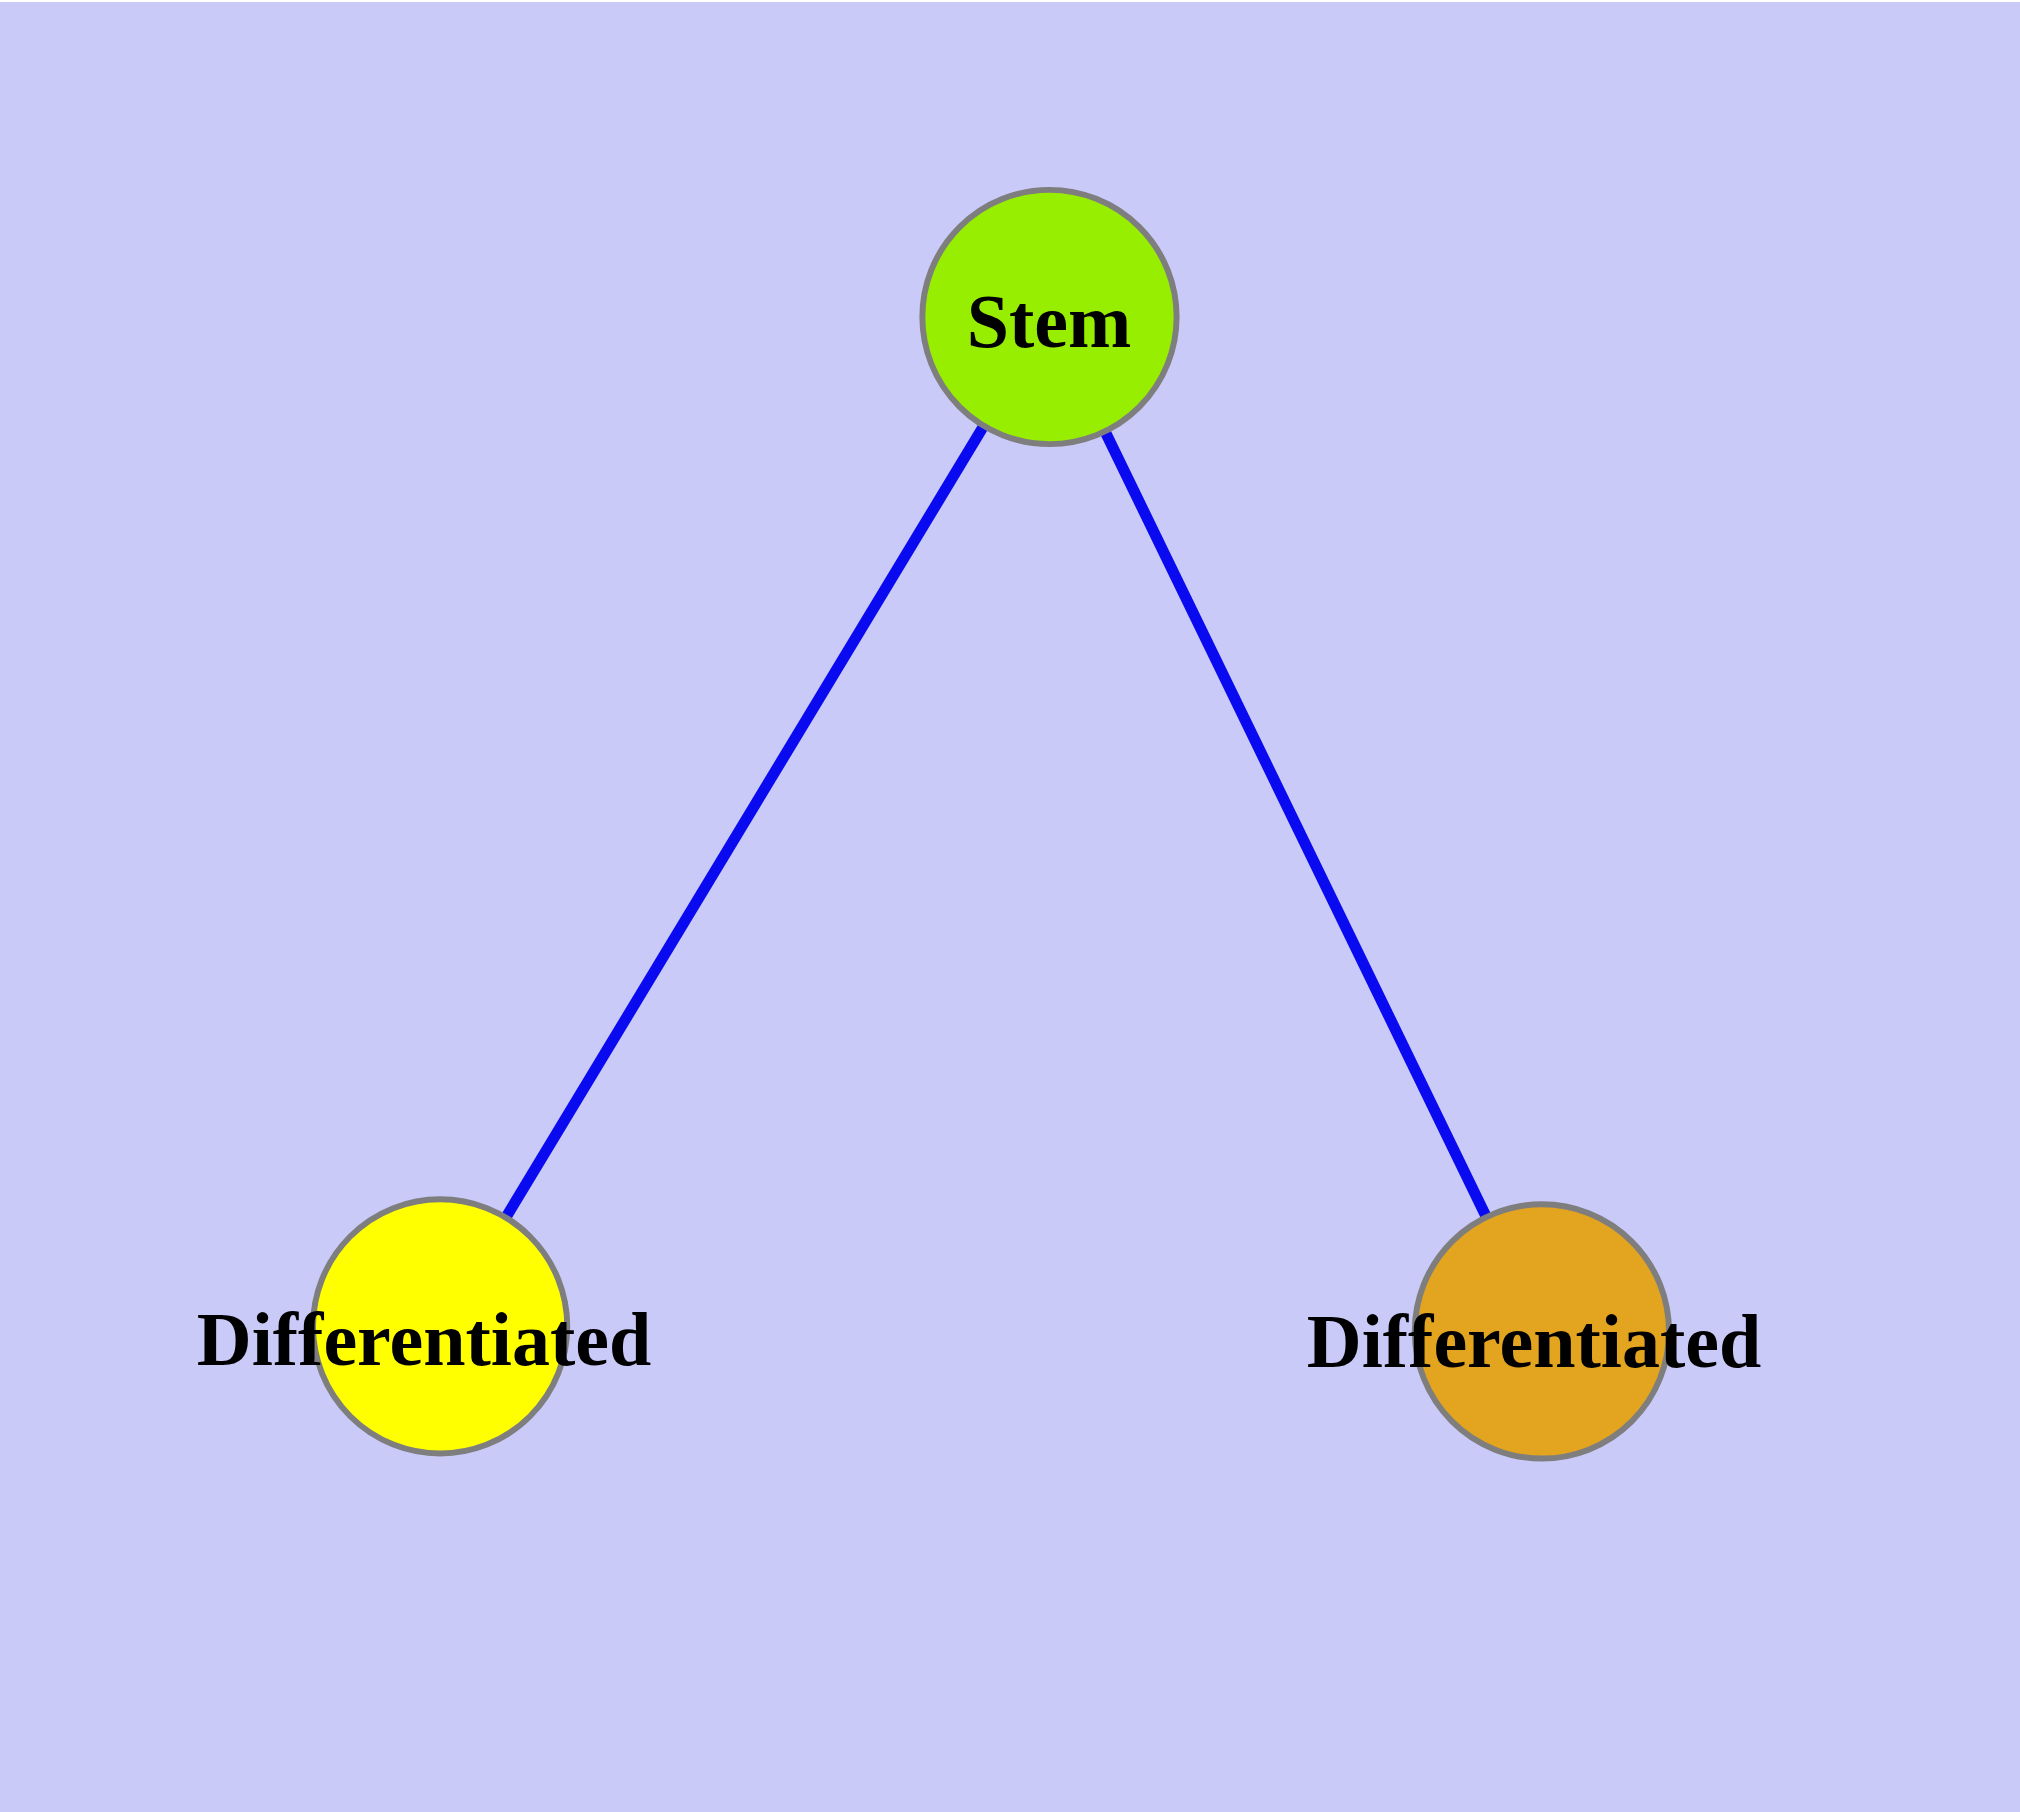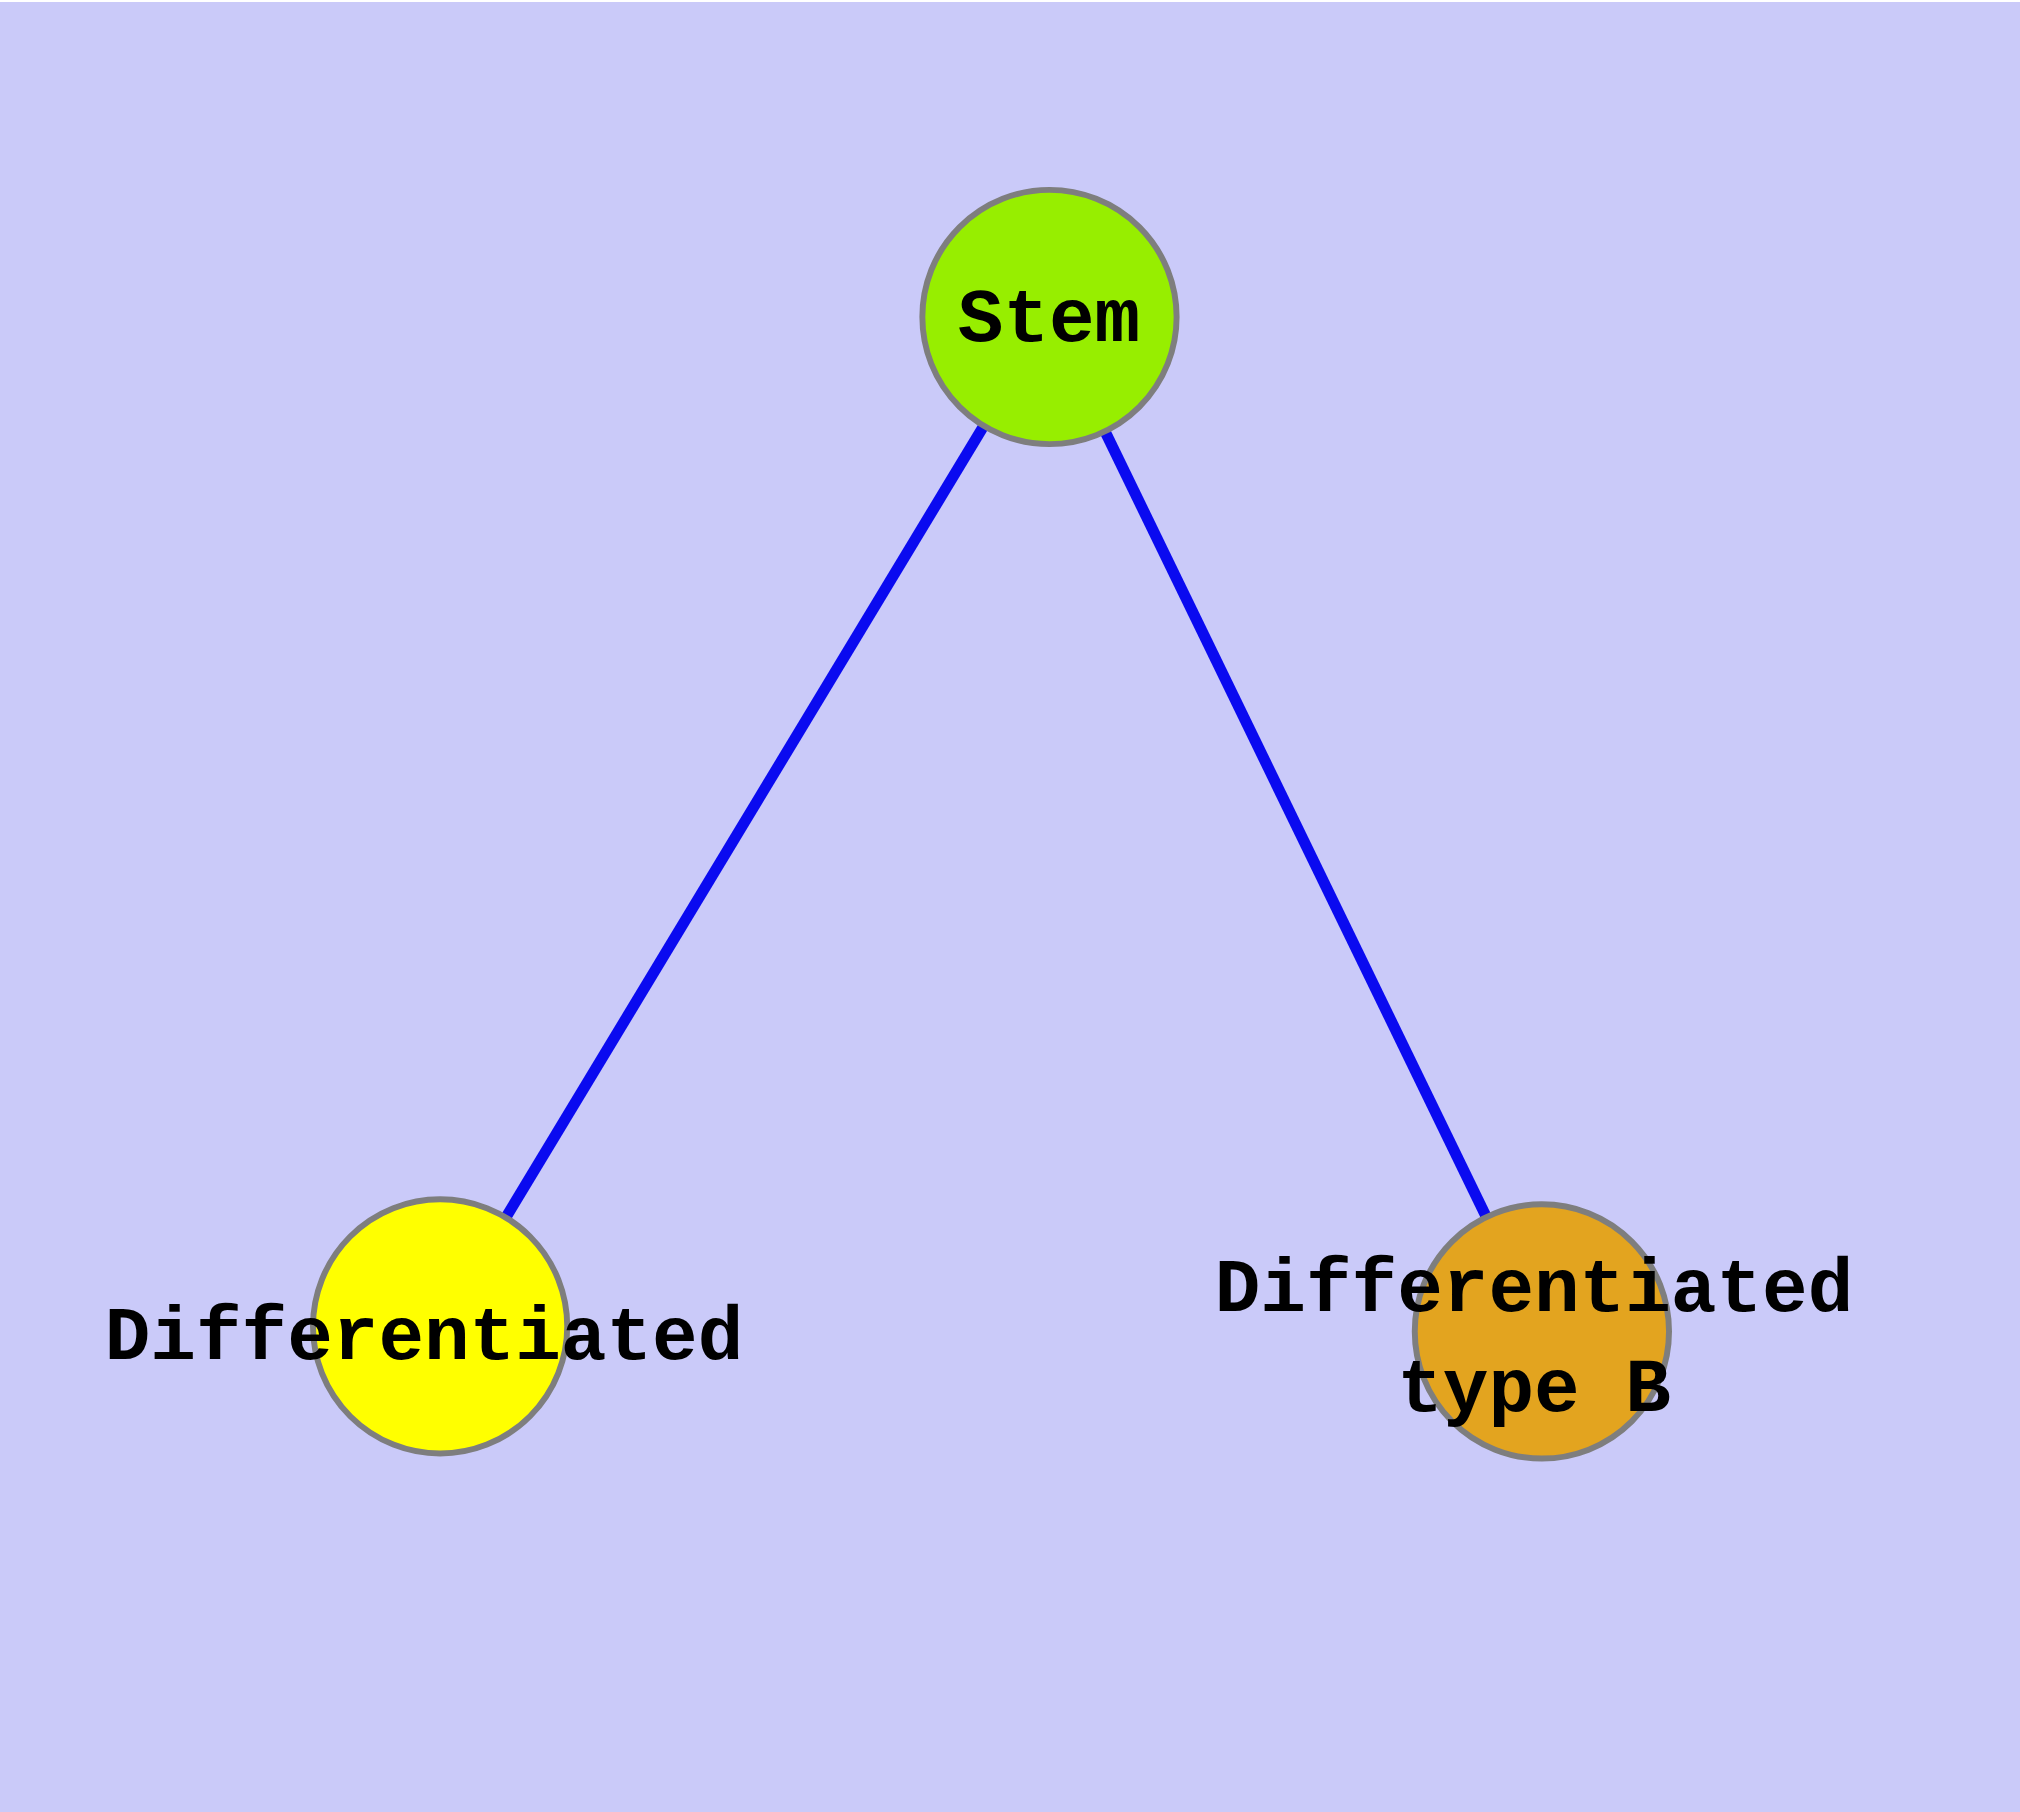--- a/index.html
+++ b/index.html
@@ -6,21 +6,21 @@
     margin: 0;
     padding: 0;
     background: #ffffff;
   }
   .stage {
     position: relative;
     width: 2021px;
     height: 1812px;
     background: #CACAF9;
     overflow: hidden;
-    font-family: Liberation Mono, monospace;
+    font-family: Liberation Serif, serif;
   }
   .graph-svg {
     position: absolute;
     left: 0;
     top: 0;
     width: 2021px;
     height: 1812px;
     display: block;
   }
   .edge {
@@ -71,19 +71,18 @@
   </svg>
 
   <div class="label label-stem">Stem</div>
 
   <div class="label two-line label-a">
     <span>Differentiated</span>
   </div>
 
   <div class="label two-line label-b">
     <span>Differentiated</span>
-    <span>type B</span>
   </div>
 
   <div class="top-strip"></div>
 
 </div>
 
 
 </body></html>

